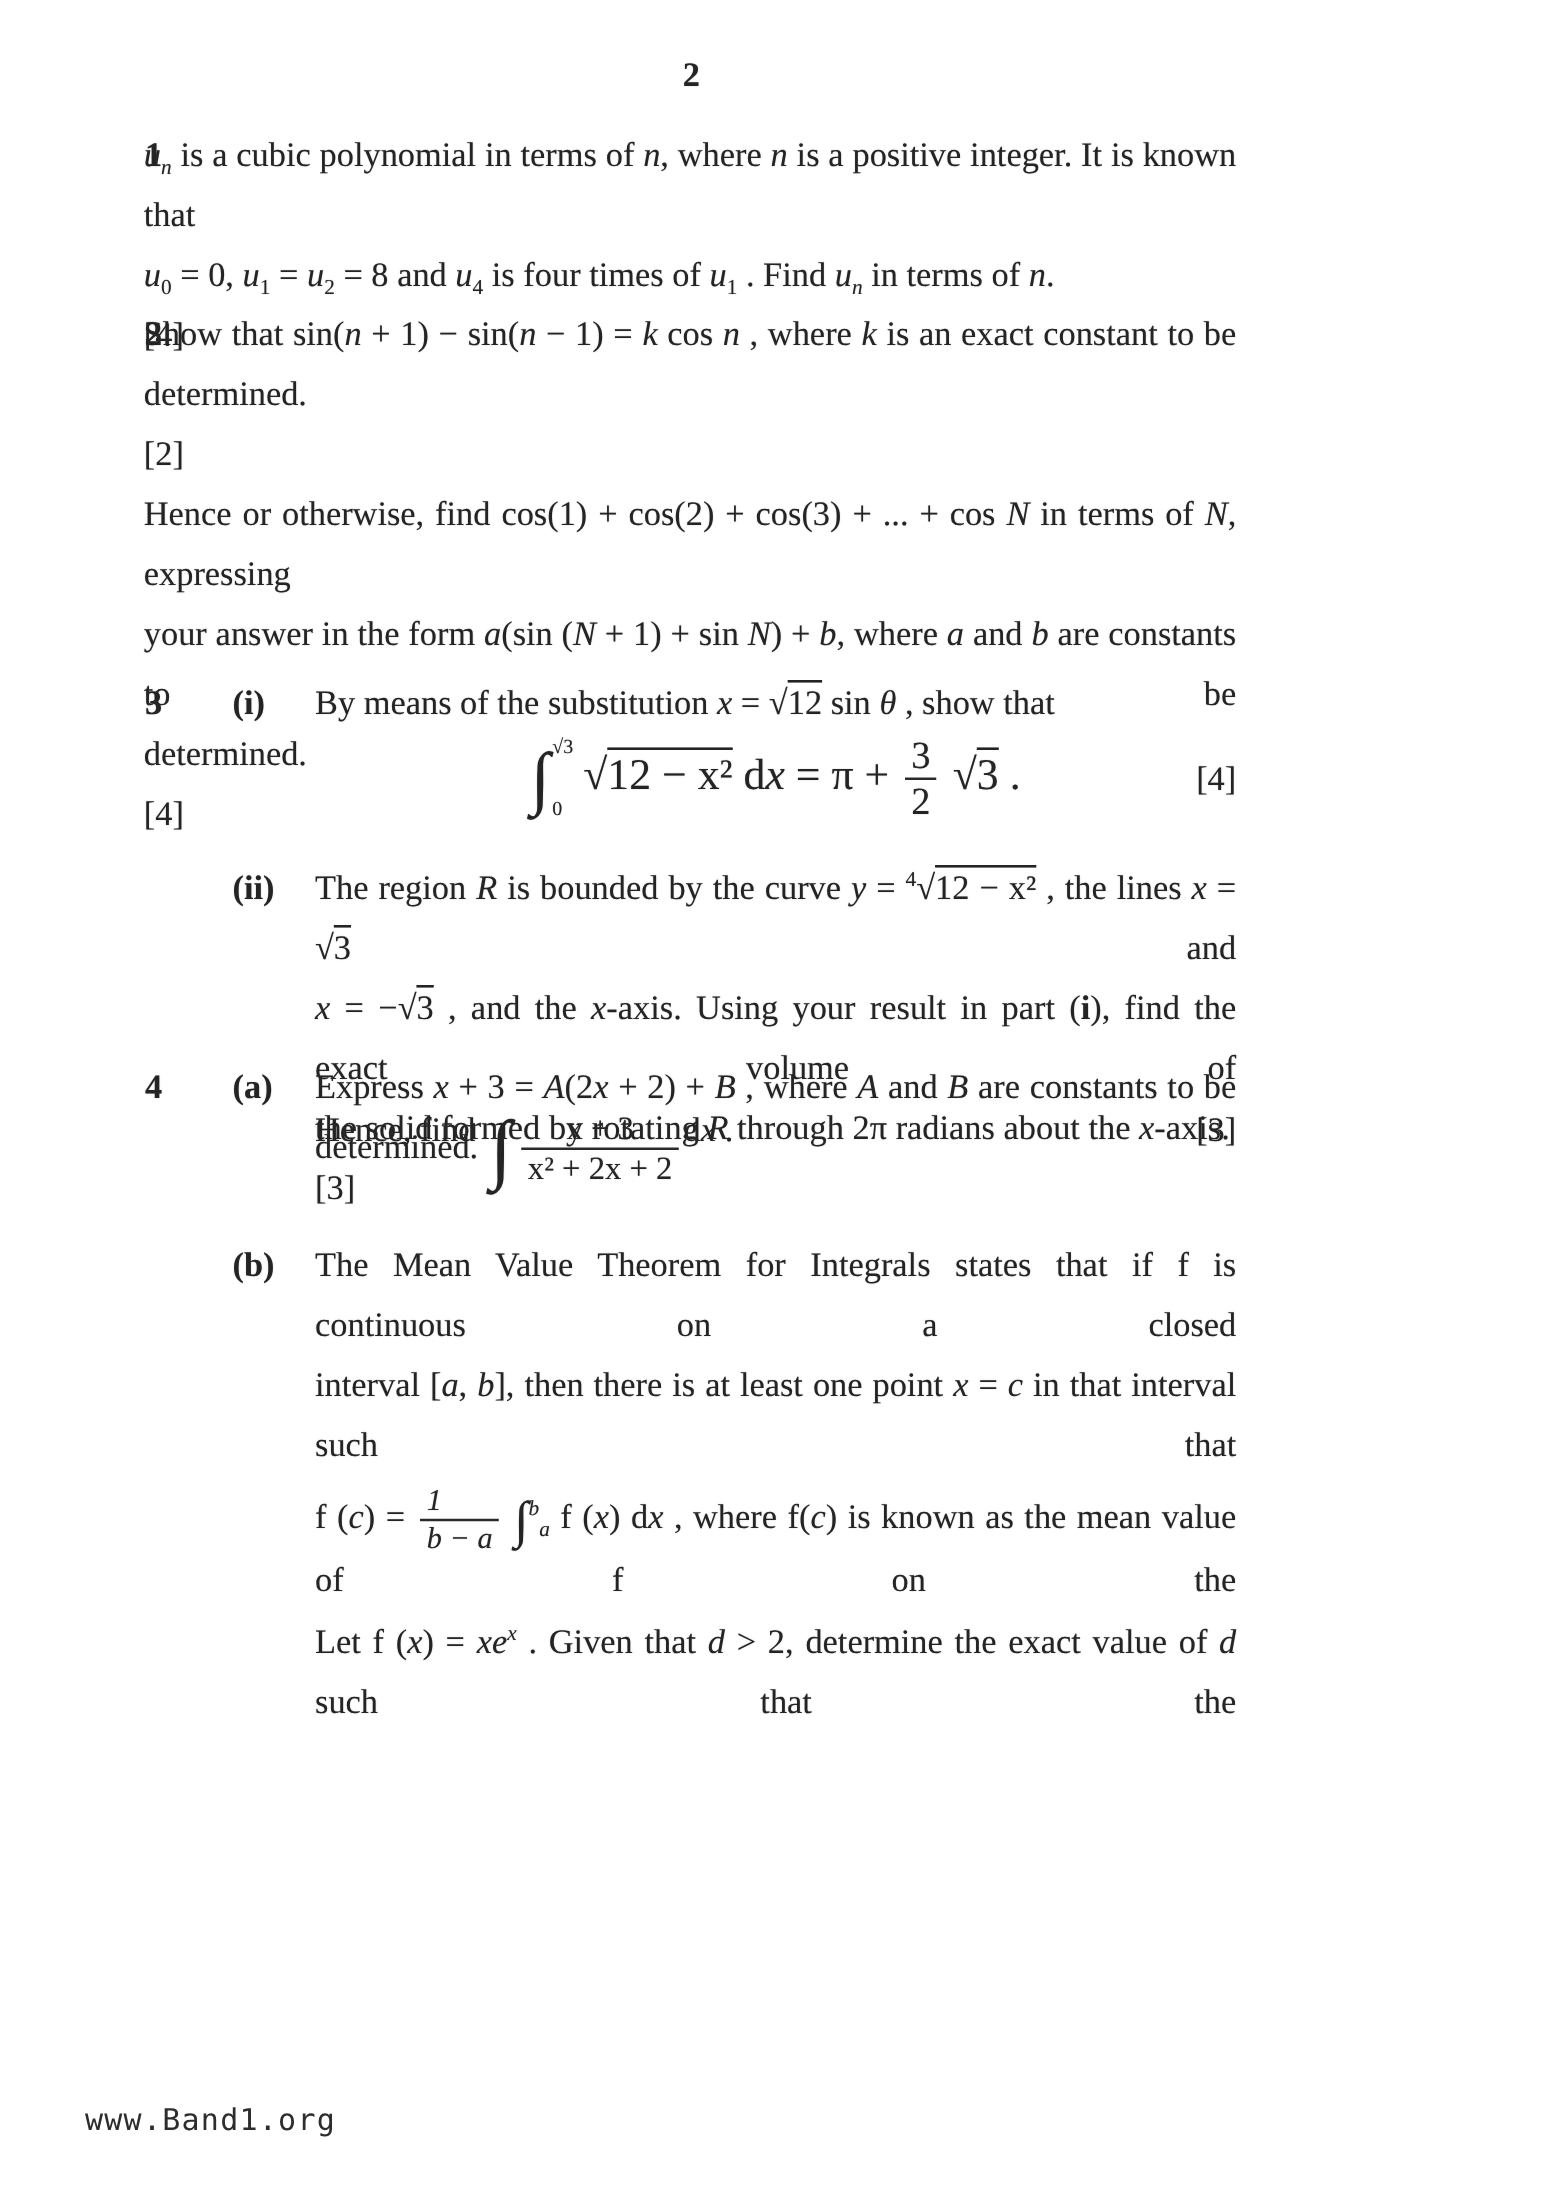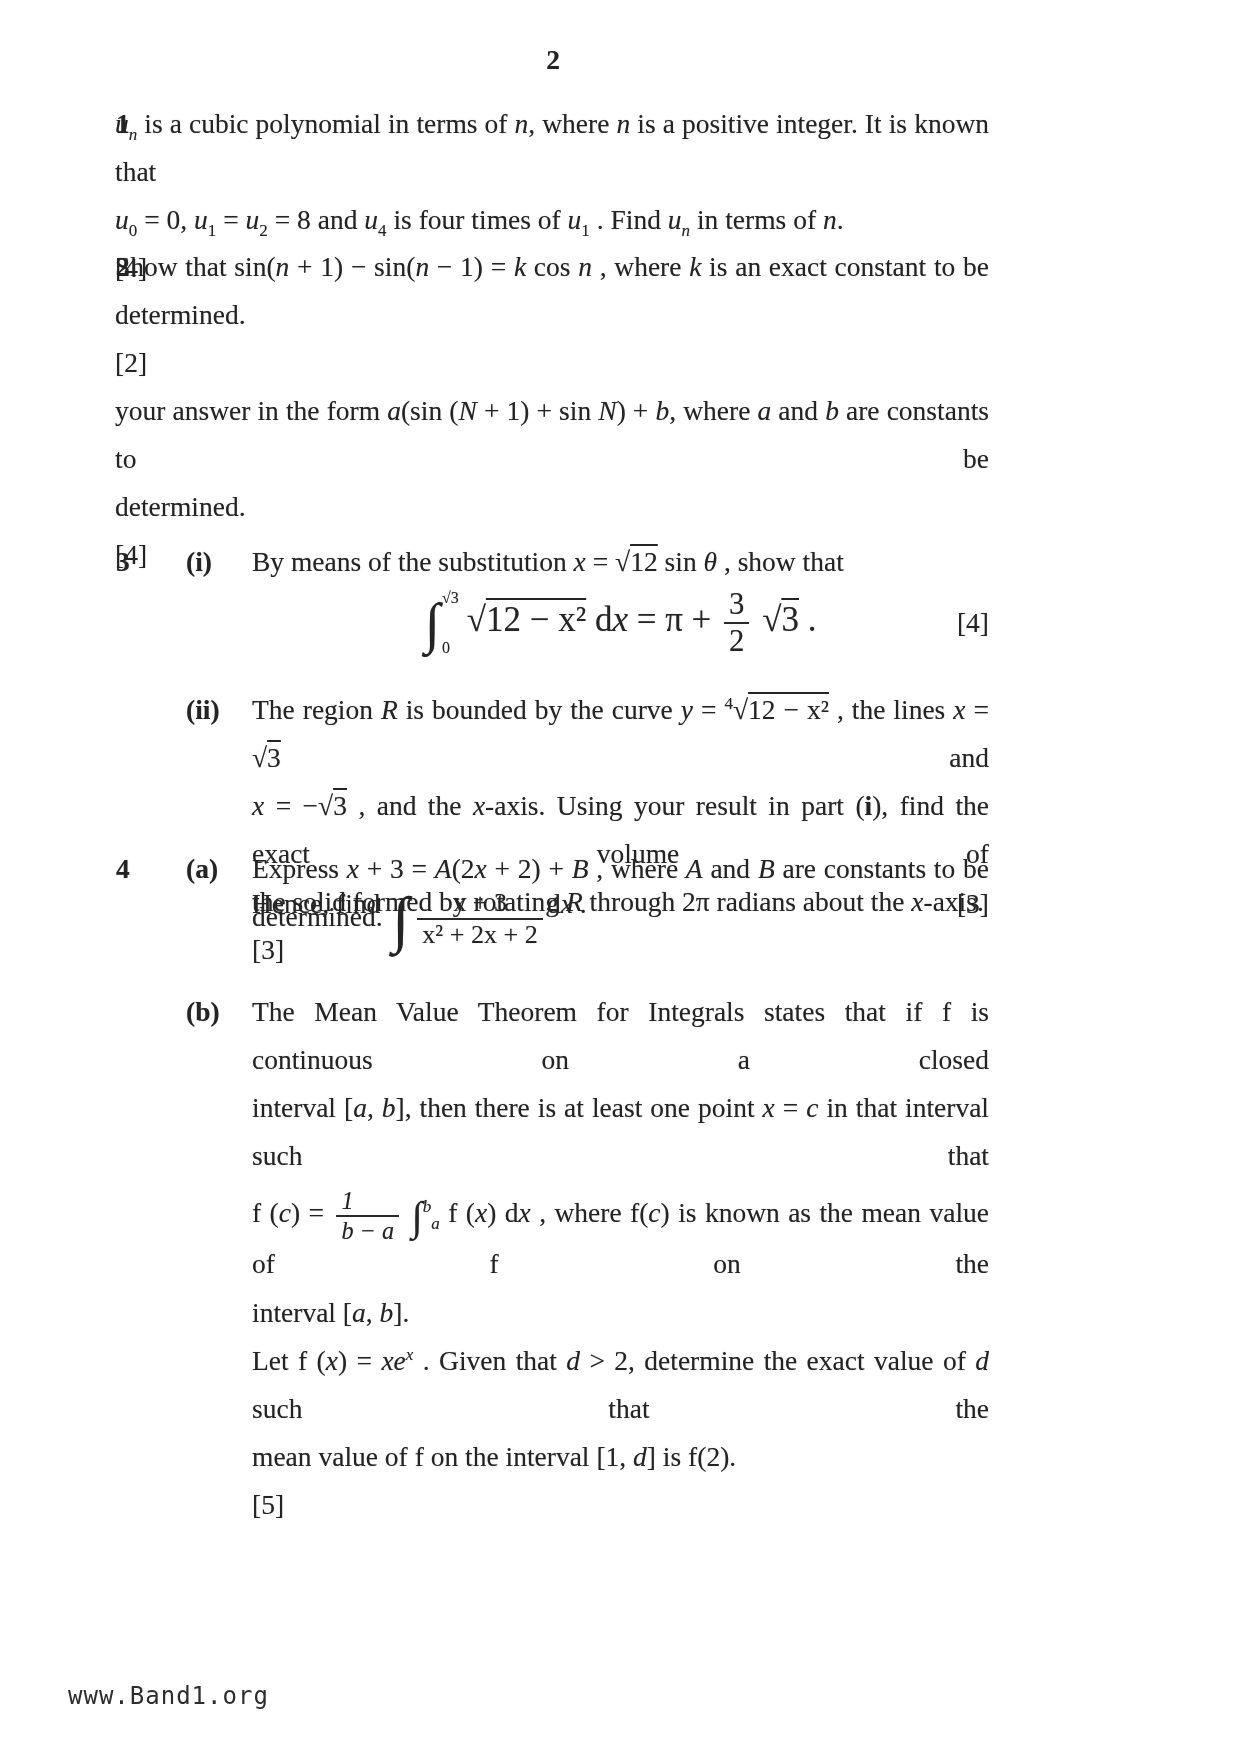--- a/index.html
+++ b/index.html
@@ -68,20 +68,21 @@
   </section>
 
   <section class="q" style="top:243px">
     <span class="qnum">2</span>
     <div class="qtext">
       <p class="jline"><span>Show that sin(</span><span class="i">n</span><span> + 1) − sin(</span><span class="i">n</span><span> − 1) = </span><span class="i">k</span><span> cos </span><span class="i">n</span><span> , where </span><span class="i">k</span><span> is an exact constant to be</span></p>
       <p class="fline">
         <span>determined.</span>
         <span class="mark">[2]</span>
       </p>
+      <p class="jline"><span>Hence or otherwise, find cos(1) + cos(2) + cos(3) + ... + cos </span><span class="i">N</span><span> in terms of </span><span class="i">N</span><span>, expressing</span></p>
       <p class="jline"><span>your answer in the form </span><span class="i">a</span><span>(sin (</span><span class="i">N</span><span> + 1) + sin </span><span class="i">N</span><span>) + </span><span class="i">b</span><span>, where </span><span class="i">a</span><span> and </span><span class="i">b</span><span> are constants to be</span></p>
       <p class="fline">
         <span>determined.</span>
         <span class="mark">[4]</span>
       </p>
     </div>
   </section>
 
   <section class="q" style="top:538px">
     <span class="qnum">3</span>
@@ -145,24 +146,19 @@
 
   <section class="q" style="top:988px">
     <span class="plabel">(b)</span>
     <div class="qtext2">
       <p class="jline"><span>The Mean Value Theorem for Integrals states that if f is continuous on a closed</span></p>
       <p class="jline"><span>interval [</span><span class="i">a</span><span>, </span><span class="i">b</span><span>], then there is at least one point </span><span class="i">x</span><span> = </span><span class="i">c</span><span> in that interval such that</span></p>
       <p class="jline tall"><span>f (</span><span class="i">c</span><span>) = </span><span class="frac">
             <span class="fn i">1</span>
             <span class="fd i">b − a</span>
           </span><span> </span><span class="intm">∫</span><span class="sup i">b</span><span class="sub i">a</span><span> f (</span><span class="i">x</span><span>) d</span><span class="i">x</span><span> , where f(</span><span class="i">c</span><span>) is known as the mean value of f on the</span></p>
-      <p class="lline"><span>interval [</span><span class="i">a</span><span>, </span><span class="i">b</span><span>].</span></p>
       <p class="jline"><span>Let f (</span><span class="i">x</span><span>) = </span><span class="i">xe</span><span class="sup i">x</span><span> . Given that </span><span class="i">d</span><span> &gt; 2, determine the exact value of </span><span class="i">d</span><span> such that the</span></p>
-      <p class="fline">
-        <span><span>mean value of f on the interval </span><span>[1, </span><span class="i">d</span><span>] is f(2).</span></span>
-        <span class="mark">[5]</span>
-      </p>
     </div>
   </section>
 
   <div class="footer">www.Band1.org</div>
 
 </div>
 
 </body></html>

